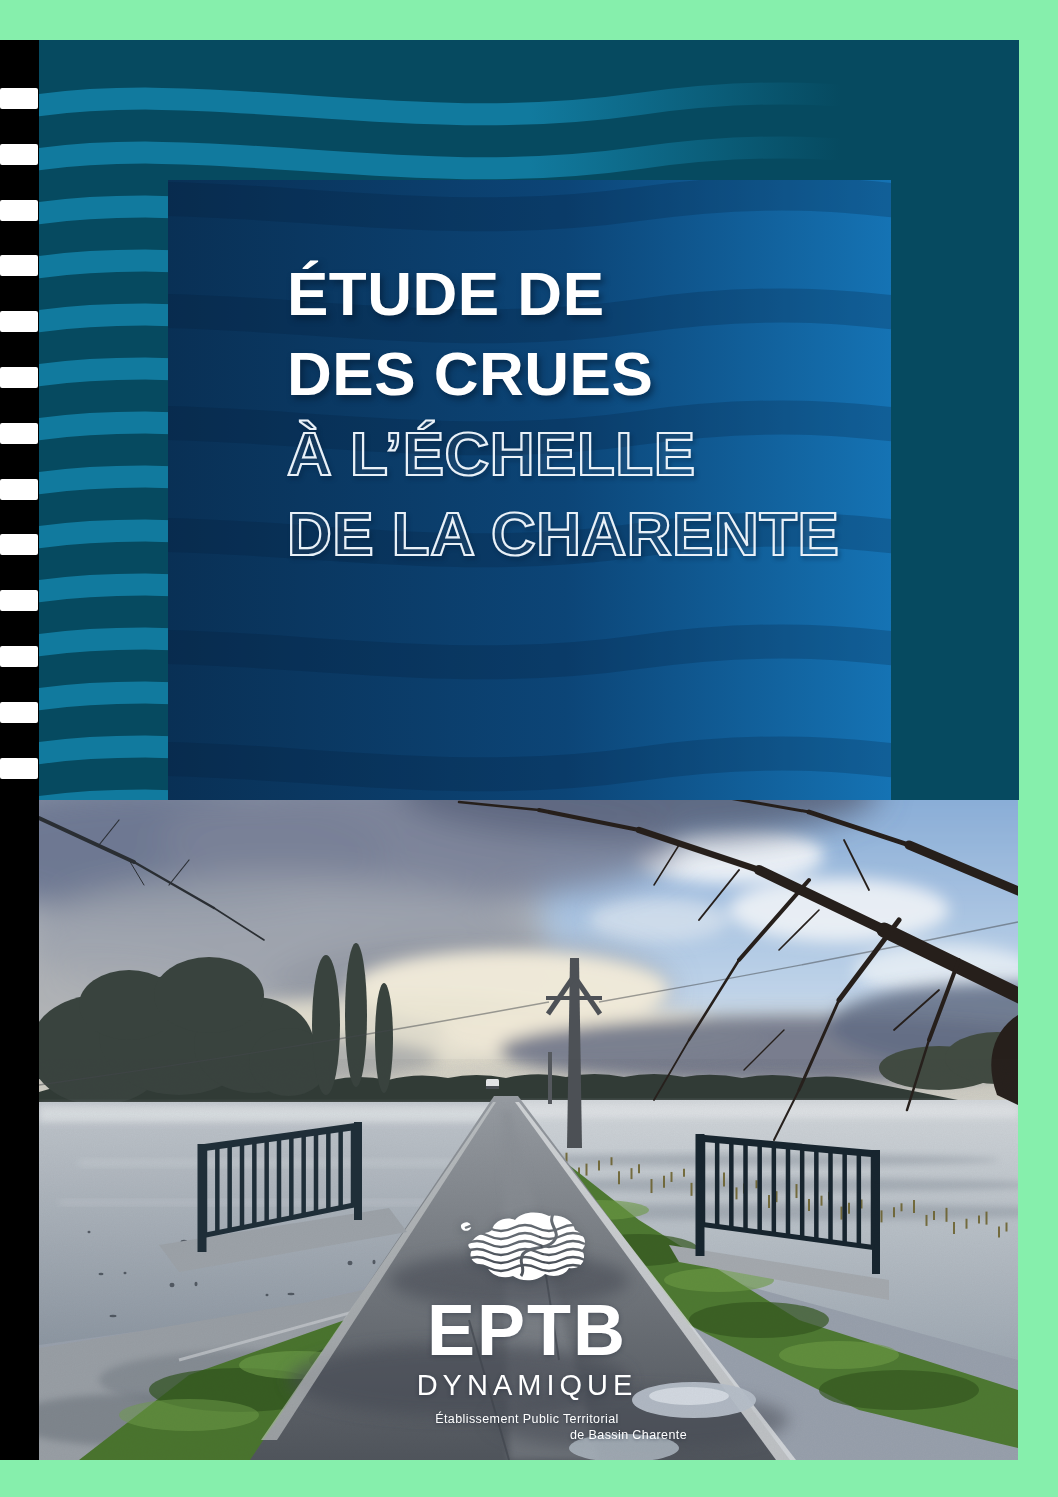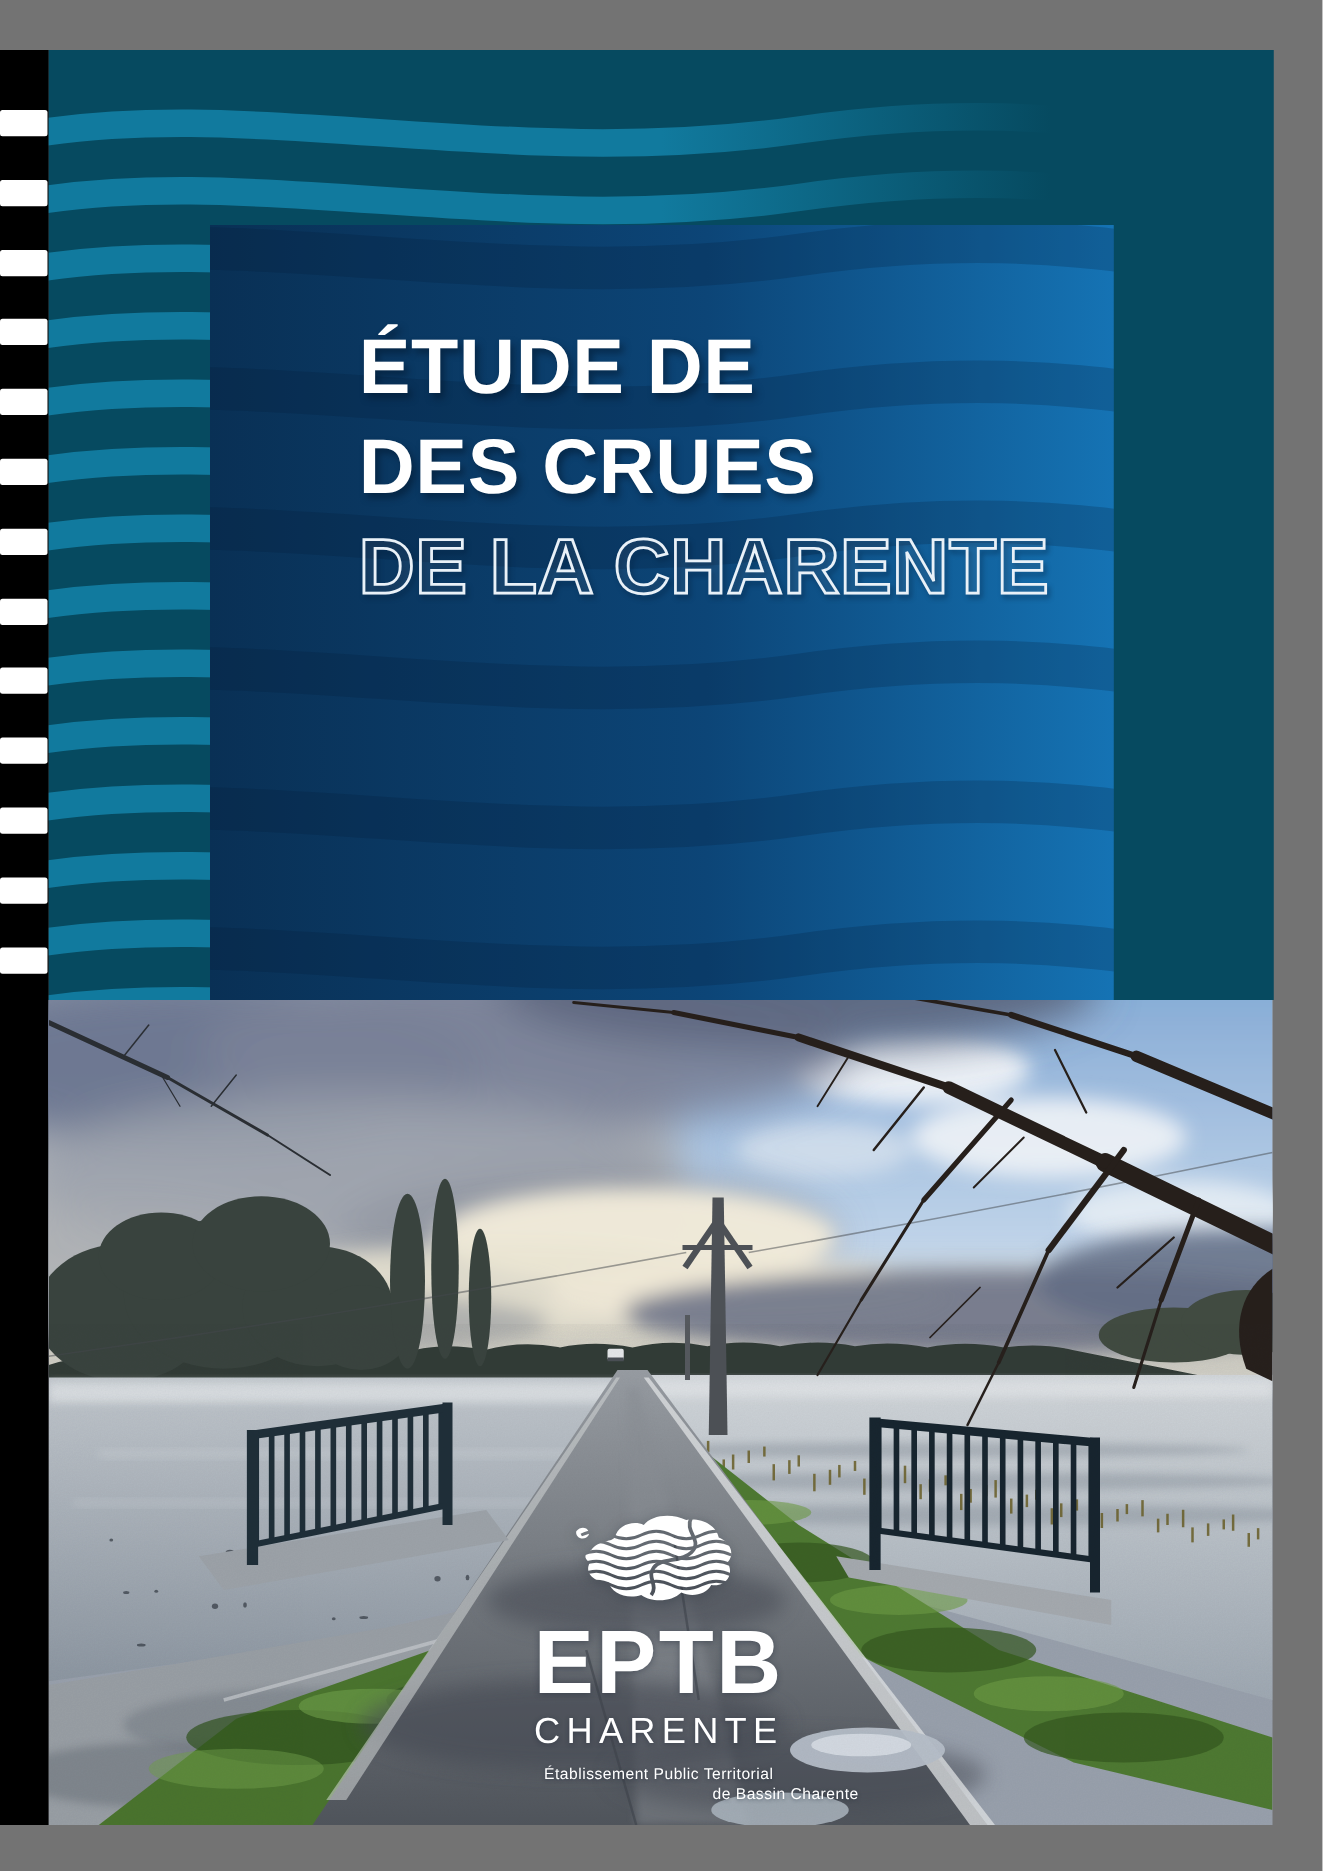--- a/index.html
+++ b/index.html
@@ -1,16 +1,16 @@
 <!DOCTYPE html>
 <html><head>
 <meta charset="utf-8">
 <style>
   html,body{margin:0;padding:0;background:#ffffff;}
-  .page{position:relative;width:1058px;height:1497px;background:#737373;overflow:hidden;
+  .page{position:relative;width:1058px;height:1497px;background:#86efac;overflow:hidden;
         font-family:"Liberation Sans", sans-serif;}
 
   
   .spine{position:absolute;left:0;top:40px;width:39px;height:1420px;background:#000000;}
   .hole{position:absolute;left:0;width:38px;height:21px;background:#ffffff;border-radius:2px;}
 
   
   .banner{position:absolute;left:39px;top:40px;width:980px;height:760px;background:#064A60;}
   .banner svg{position:absolute;left:0;top:0;}
 
@@ -102,20 +102,21 @@
           <path d="M-30 618 C 160 582, 360 646, 600 612 S 920 640, 1010 606" stroke="#041C38" stroke-width="34" fill="none" opacity="0.22"></path>
           <path d="M-30 730 C 160 694, 360 758, 600 724 S 920 752, 1010 718" stroke="#041C38" stroke-width="34" fill="none" opacity="0.22"></path>
           <path d="M-30 842 C 160 806, 360 870, 600 836 S 920 864, 1010 830" stroke="#041C38" stroke-width="34" fill="none" opacity="0.22"></path>
         </g>
     </svg>
 
     <div class="title-box">
       <h1>
         <span class="t-solid">ÉTUDE DE</span>
         <span class="t-solid">DES CRUES</span>
+        <span class="t-outline">À L’ÉCHELLE</span>
         <span class="t-outline">DE LA CHARENTE</span>
       </h1>
     </div>
   </div>
 
   <div class="photo">
     <svg width="979" height="660" viewBox="0 0 979 660">
       <defs>
         <linearGradient id="skyGrad" x1="0" y1="0" x2="0" y2="1">
           <stop offset="0" stop-color="#8D97A9"></stop>
@@ -434,18 +435,18 @@
               <path d="M8 42 q 12 -6 24 0 t 24 0 t 24 0 t 24 0 t 24 0"></path>
               <path d="M8 50 q 12 -6 24 0 t 24 0 t 24 0 t 24 0 t 24 0"></path>
               <path d="M8 58 q 12 -6 24 0 t 24 0 t 24 0 t 24 0 t 24 0"></path>
             </g>
             <path d="M96 4 C90 16 106 22 96 32 C88 40 72 36 66 44 C60 52 70 58 64 66" stroke="#000000" stroke-width="3" fill="none"></path>
           </mask>
         </defs>
         <rect x="0" y="0" width="140" height="80" fill="#ffffff" mask="url(#blobMask)"></rect>
       </svg>
       <div class="logo-acronym">EPTB</div>
-      <div class="logo-name">CHARENTE</div>
+      <div class="logo-name">DYNAMIQUE</div>
       <div class="logo-sub1">Établissement Public Territorial</div>
       <div class="logo-sub2">de Bassin Charente</div>
     </div>
   </div>
 </div>
 
 </body></html>

